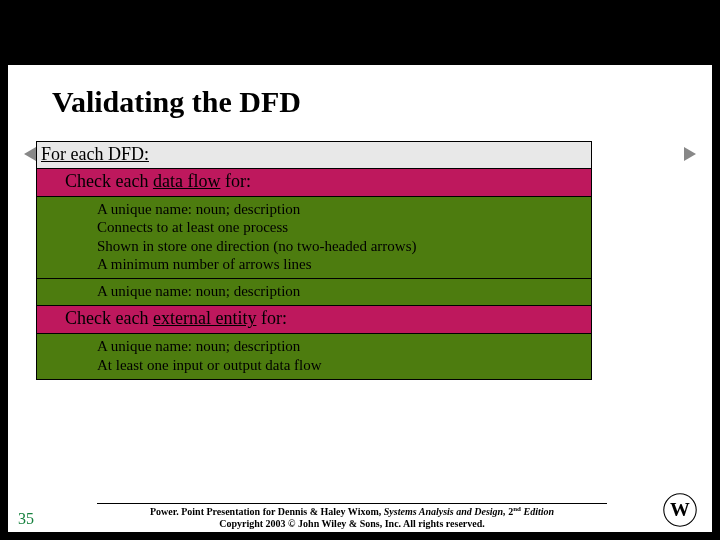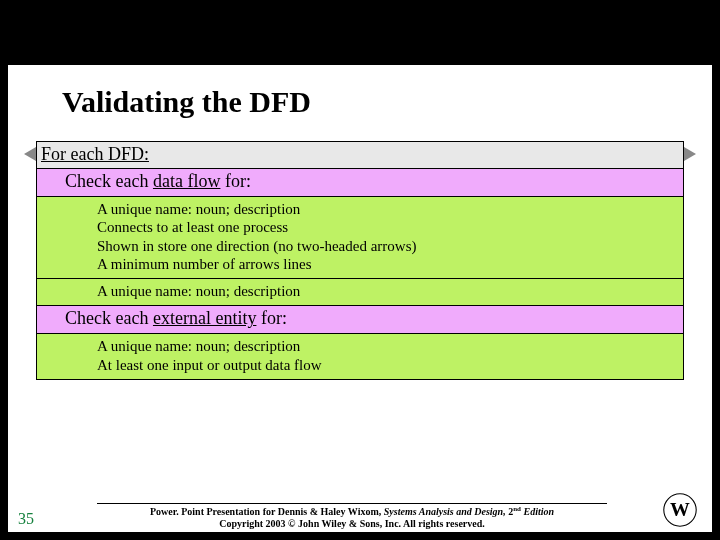--- a/index.html
+++ b/index.html
@@ -14,53 +14,52 @@
     position: absolute;
     left: 8px; top: 65px; right: 8px; bottom: 8px;
     background: #fff;
   }
   .title {
     position: absolute;
     left: 52px; top: 85px;
     font-size: 30px;
     font-weight: bold;
     color: #000;
-    margin-left: 10px;
   }
   .table {
     position: absolute;
     left: 36px; top: 142px;
-    width: 648px;
+    width: 556px;
   }
   .decor-arrow-left, .decor-arrow-right {
     position: absolute;
     top: 147px;
     width: 0; height: 0;
     border-top: 7px solid transparent;
     border-bottom: 7px solid transparent;
   }
   .decor-arrow-left  { left: 24px;  border-right: 12px solid #888; }
   .decor-arrow-right { right: 24px; border-left: 12px solid #888; }
 
   .row { border: 1px solid #000; margin-top: -1px; }
 
   .row-header {
     background: #e8e8e8;
     font-size: 18px;
     padding: 2px 4px 3px 4px;
     text-decoration: underline;
   }
   .row-check {
-    background: #f0abfc;
+    background: #be185d;
     font-size: 18px;
     padding: 2px 4px 4px 28px;
   }
   .row-check .u { text-decoration: underline; }
   .row-items {
-    background: #bef264;
+    background: #4d7c0f;
     font-size: 15px;
     padding: 3px 4px 5px 60px;
     line-height: 1.22;
   }
   .row-items div { white-space: nowrap; }
 
   .footer {
     position: absolute;
     left: 0; right: 16px; bottom: 10px;
     text-align: center;

